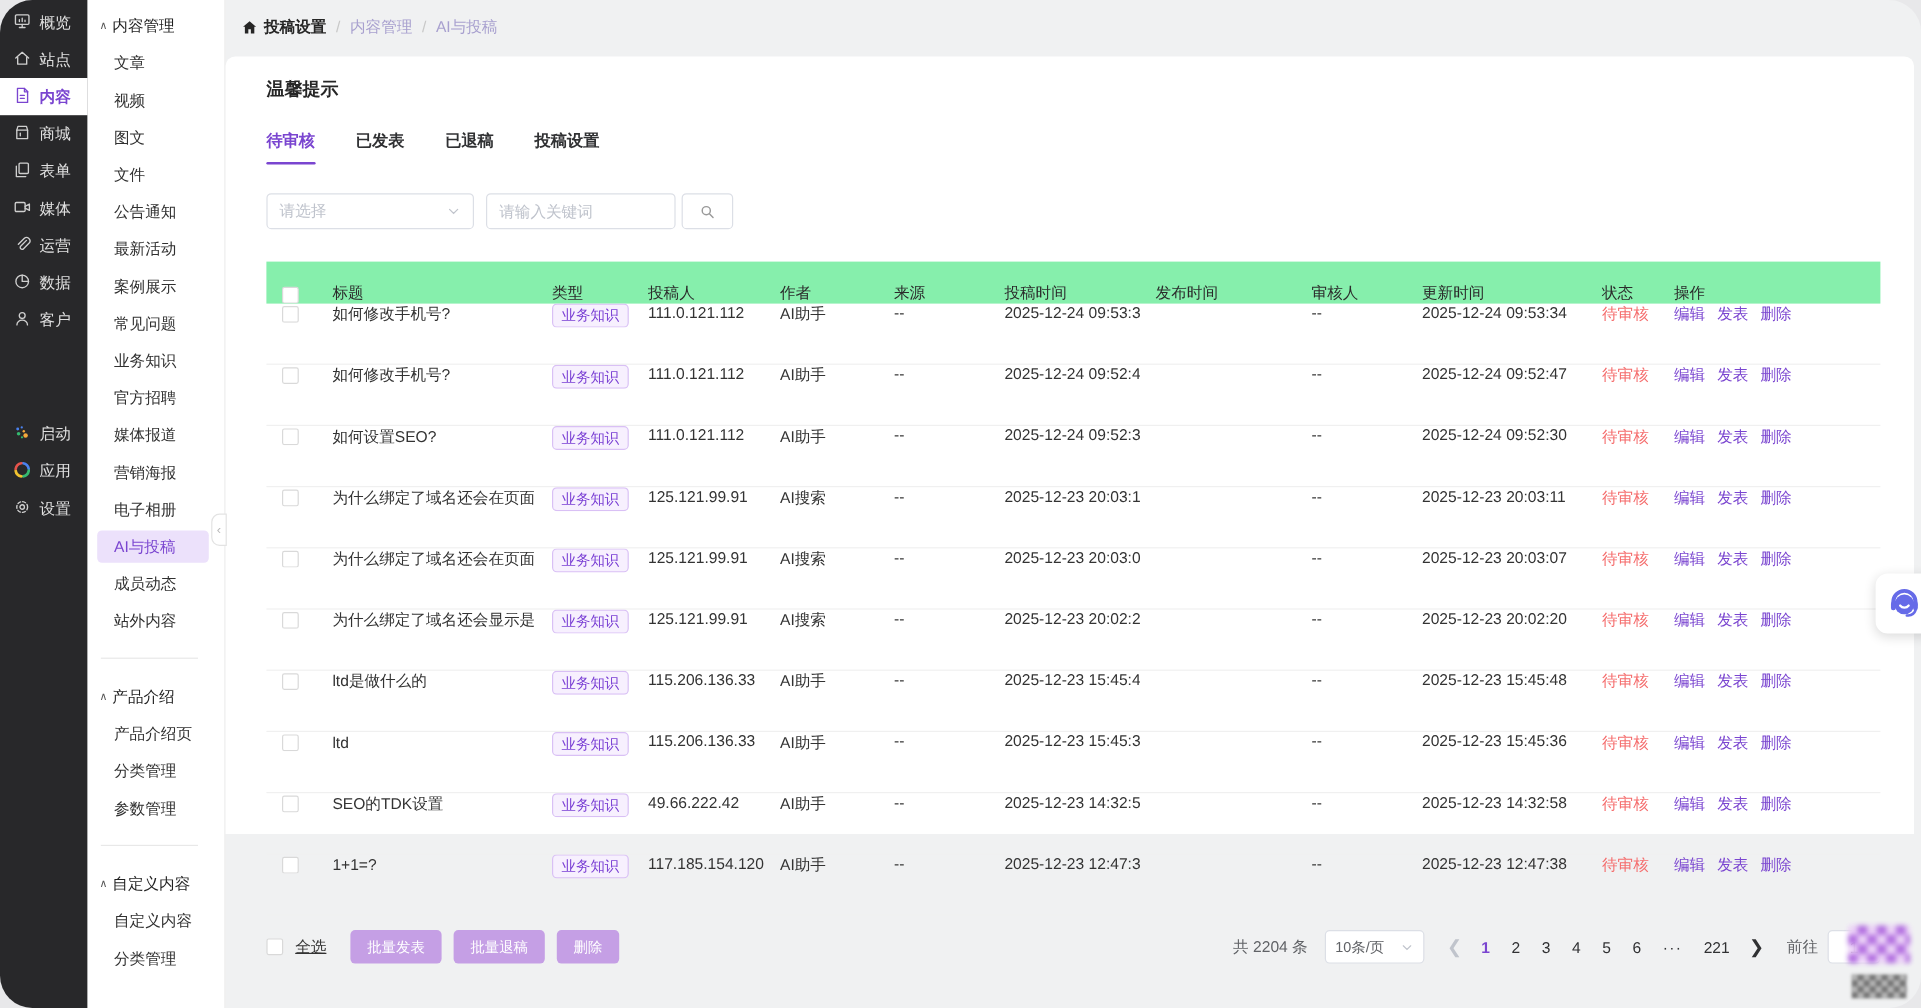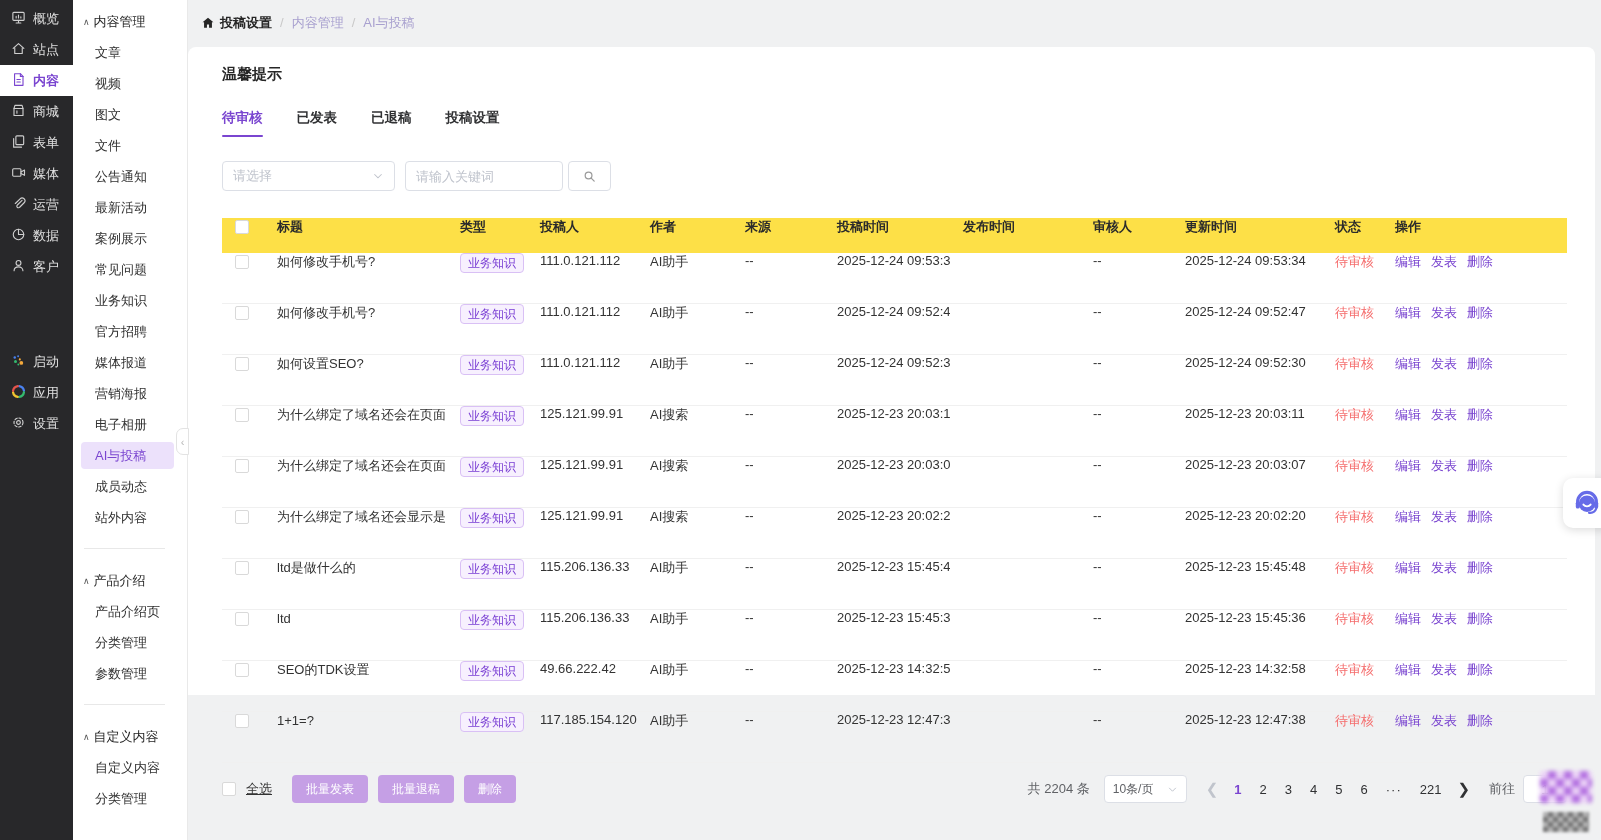--- a/index.html
+++ b/index.html
@@ -1,18 +1,18 @@
 <!DOCTYPE html>
 <html><head>
 <meta charset="utf-8">
 <style>
   html,body{margin:0;padding:0;background:#e8e8ea;}
   *{box-sizing:border-box;}
   .screen{position:relative;width:1601px;height:840px;background:#f0f1f2;overflow:hidden;
-    font-family:"Liberation Sans","DejaVu Sans",sans-serif;color:#333;font-size:13px;}
+    font-family:"Liberation Sans","DejaVu Sans",sans-serif;color:#333;font-size:13px;border-radius:27px;}
 
   
   .dark-sidebar{position:absolute;left:0;top:0;width:73px;height:840px;background:#28282a;padding-top:3px;}
   .nav-item{display:flex;align-items:center;gap:7px;height:31px;padding-left:11px;color:#e0e0e0;cursor:pointer;}
   .nav-item.active{background:#fff;color:#7a45d0;font-weight:bold;}
   .nav-item svg{width:15px;height:15px;flex:0 0 auto;}
   .nav-spacer{height:64px;}
 
   
   .sub-sidebar{position:absolute;left:73px;top:0;width:115px;height:840px;background:#fff;border-right:1px solid #e9e9e9;padding-top:6px;overflow:hidden;}
@@ -40,21 +40,21 @@
   .tab.active::after{content:"";display:block;height:2px;background:#7a45d0;border-radius:1px;margin-top:8px;}
 
   .filters{display:flex;align-items:center;margin-top:24px;}
   .select{width:173px;height:30px;border:1px solid #dcdfe6;border-radius:4px;display:flex;align-items:center;justify-content:space-between;padding:0 10px;color:#bfc3cc;background:#fff;cursor:pointer;}
   .kw-input{width:158px;height:30px;border:1px solid #dcdfe6;border-radius:4px;margin-left:10px;padding:0 10px;font-size:13px;color:#333;outline:none;}
   .kw-input::placeholder{color:#bfc3cc;}
   .search-btn{width:43px;height:30px;border:1px solid #dcdfe6;border-radius:4px;margin-left:5px;display:flex;align-items:center;justify-content:center;background:#fff;cursor:pointer;}
 
   
   .table{margin-top:27px;width:1345px;}
-  .thead{display:flex;align-items:flex-start;background:#fde047;height:35px;font-weight:bold;color:#2b2b2b;}
+  .thead{display:flex;align-items:flex-end;background:#86efac;height:35px;font-weight:normal;color:#2b2b2b;}
   .tr{display:flex;align-items:flex-start;height:51px;border-bottom:1px solid #f0f0f0;}
   .th,.td{padding-left:13px;overflow:hidden;white-space:nowrap;flex:0 0 auto;}
   .cb{width:14px;height:14px;border:1px solid #d9d9d9;border-radius:2px;background:#fff;display:inline-block;vertical-align:middle;cursor:pointer;}
   .title-text{display:inline-block;max-width:168px;overflow:hidden;white-space:nowrap;vertical-align:middle;}
   .tag{display:inline-block;font-size:12px;color:#7a3fd4;background:#f7f0fe;border:1px solid #d9c0f5;border-radius:4px;padding:1px 7px;line-height:16px;}
   .status-pending{color:#f56c6c;}
   .act{color:#7a45d0;margin-right:10px;cursor:pointer;}
 
   
   .tfoot{display:flex;justify-content:space-between;align-items:center;height:52px;width:1345px;}

